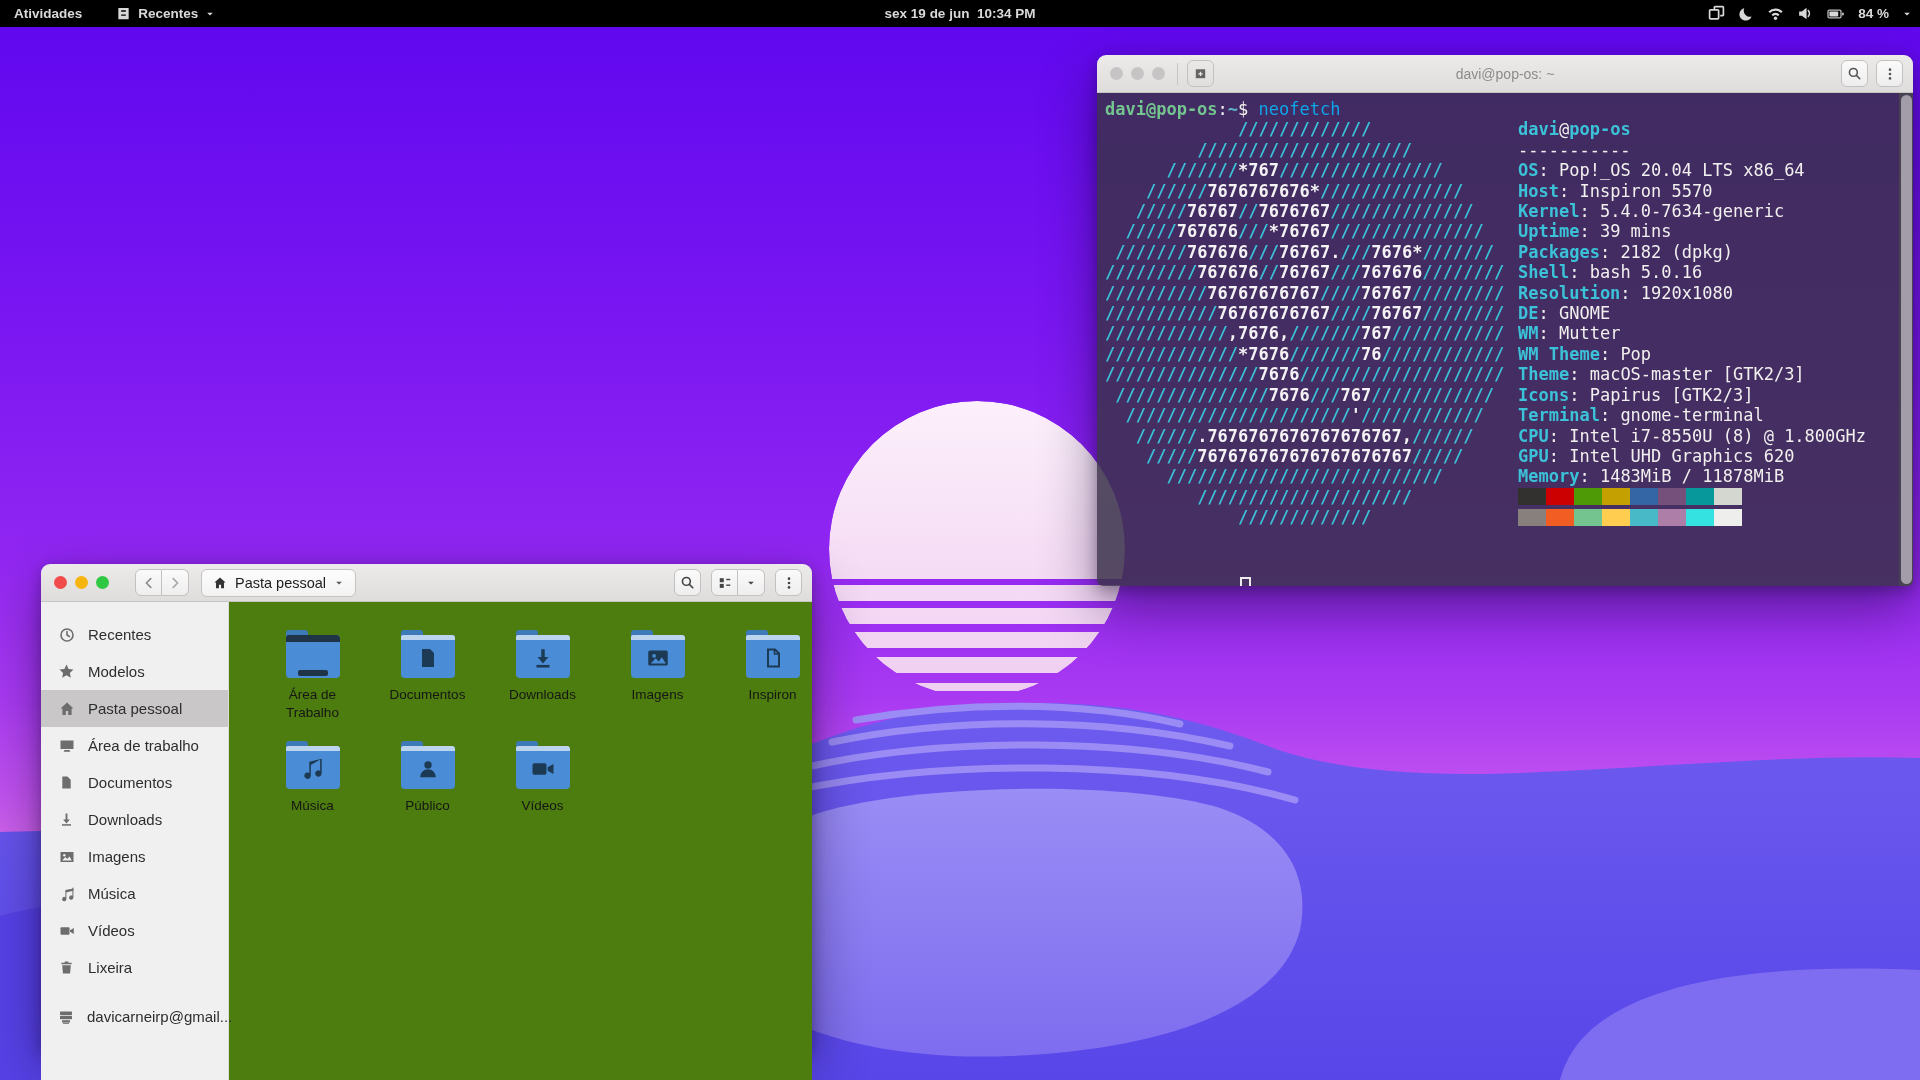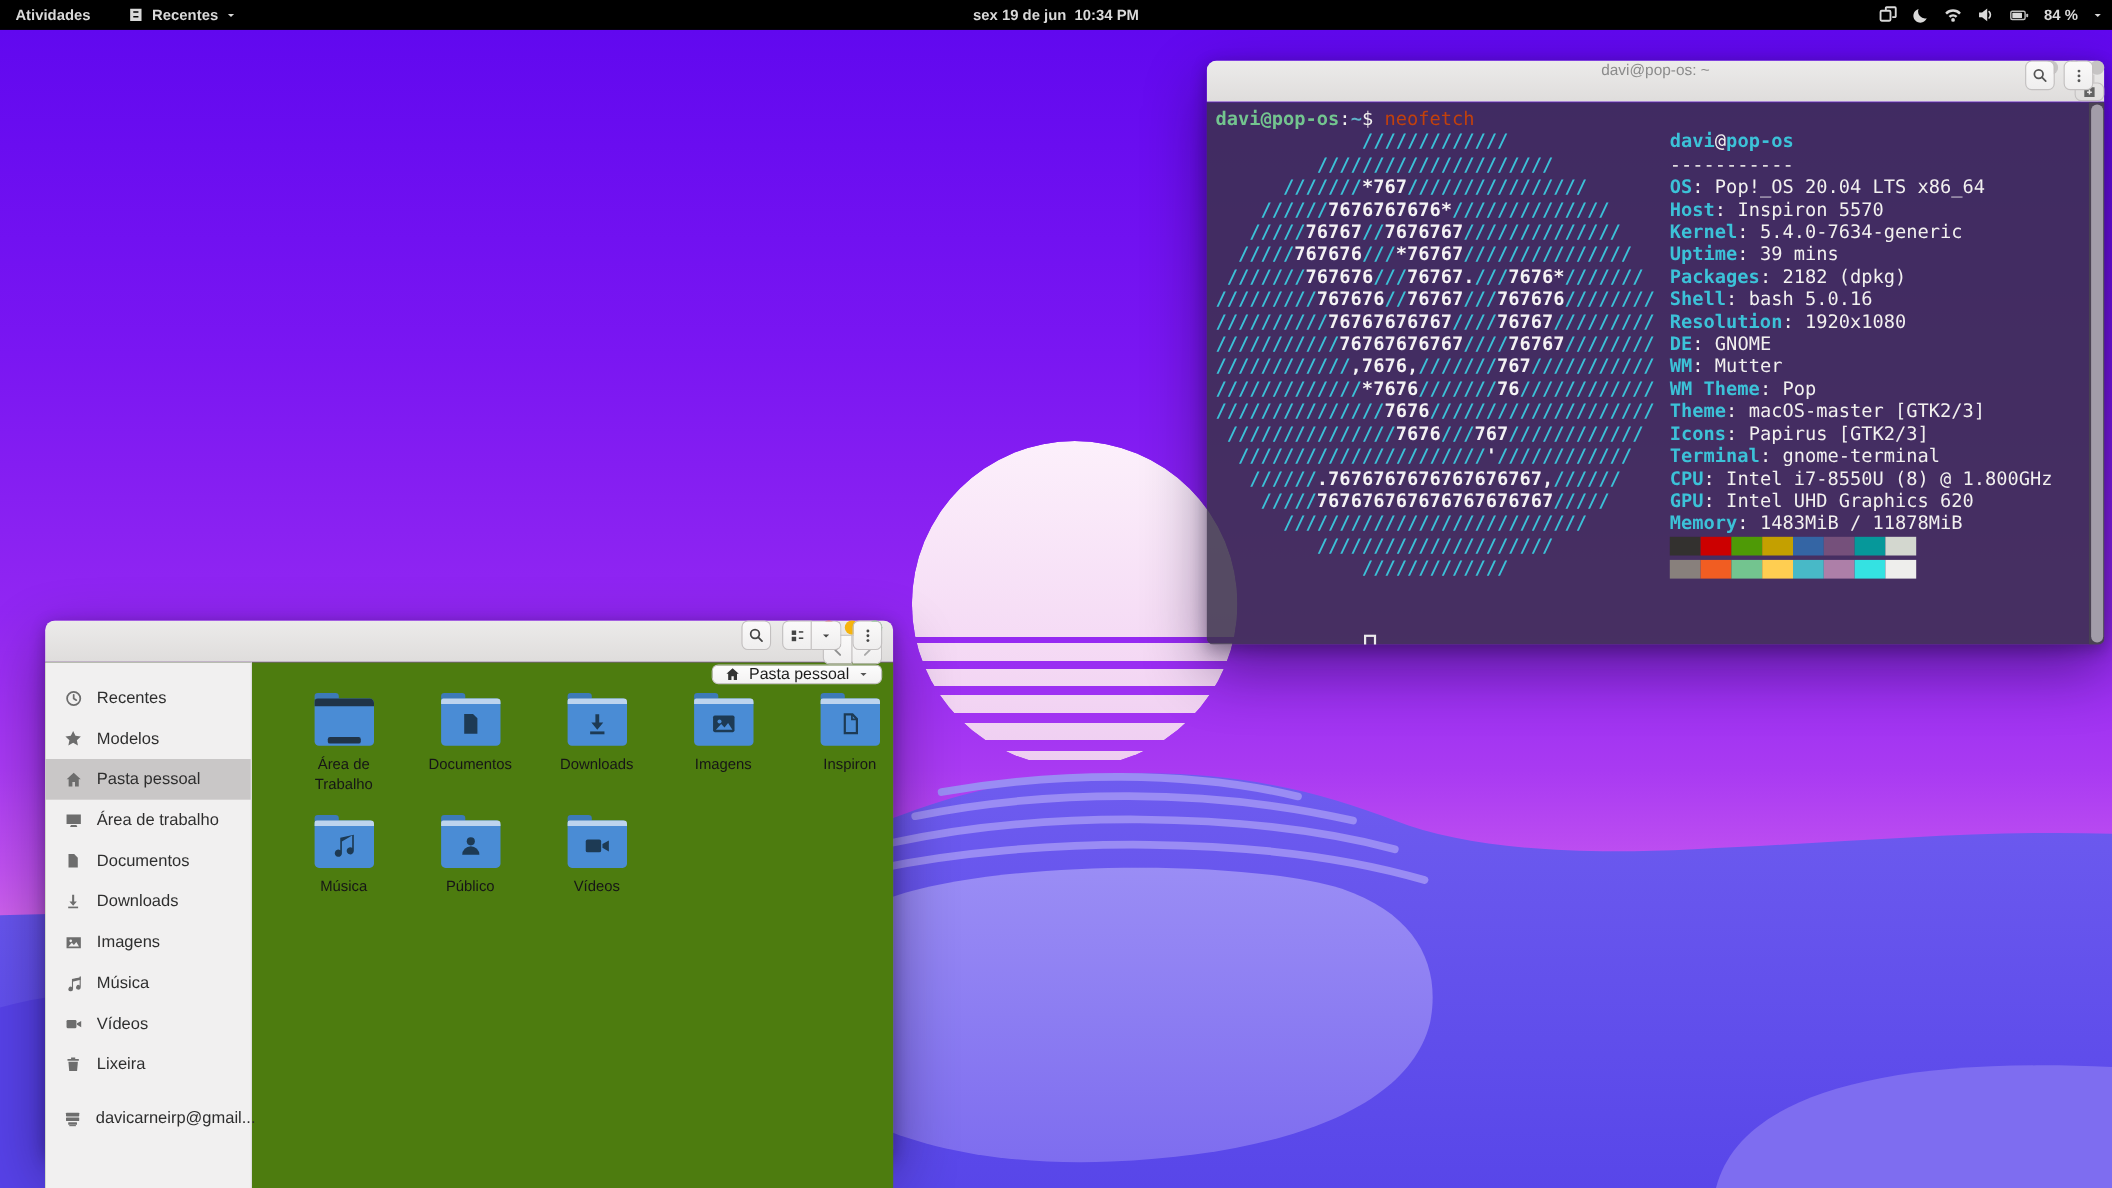--- a/index.html
+++ b/index.html
@@ -28,21 +28,21 @@
       transparent 247px 256px,#000 256px 272px,transparent 272px 282px,#000 282px 290px,transparent 290px);
     mask-image:linear-gradient(180deg,#000 0 178px,transparent 178px 184px,#000 184px 200px,
       transparent 200px 207px,#000 207px 223px,transparent 223px 231px,#000 231px 247px,
       transparent 247px 256px,#000 256px 272px,transparent 272px 282px,#000 282px 290px,transparent 290px); }
   .waves { position:absolute; left:0; bottom:0; width:1920px; height:400px; }
 
   
   .window { position:absolute; border-radius:10px 10px 6px 6px;
     box-shadow:0 22px 55px rgba(15,5,40,.45), 0 4px 14px rgba(15,5,40,.3); }
   .titlebar { height:38px; background:linear-gradient(#ecebea,#dfdddc); border-bottom:1px solid #c6c3c3;
-    border-radius:9px 9px 0 0; display:flex; align-items:flex-end; position:relative;flex-direction:column; }
+    border-radius:9px 9px 0 0; display:flex; align-items:center; position:relative; }
   .lights { display:flex; gap:8px; padding-left:13px; }
   .light { width:13px; height:13px; border-radius:50%; }
   .sq-btn { width:27px; height:27px; border:1px solid #c3c0c0; border-radius:6px; background:transparent;
     display:flex; align-items:center; justify-content:center; color:#5a5a5a; }
   .title-text { position:absolute; left:50%; transform:translateX(-50%); font-size:14px; color:#8b8b8b; }
 
   
   .terminal { left:1097px; top:55px; width:816px; height:531px; }
   .term-body { position:relative; height:493px; background:rgba(58,49,74,0.86);
     border-radius:0 0 6px 6px; overflow:hidden;
@@ -225,21 +225,21 @@
           <svg width="14" height="14" viewBox="0 0 16 16" fill="#555">
               <circle cx="8" cy="3" r="1.5"></circle>
               <circle cx="8" cy="8" r="1.5"></circle>
               <circle cx="8" cy="13" r="1.5"></circle>
             </svg>
         </span>
       </span>
     </div>
     <div class="term-body">
       <div class="term-pad">
-        <pre class="tline" id="prompt-line"><span style="color: rgb(115, 196, 143); font-weight: bold;">davi@pop-os</span><span style="color: rgb(242, 240, 239);">:</span><span style="color: rgb(95, 179, 201); font-weight: bold;">~</span><span style="color: rgb(242, 240, 239);">$ </span><span style="color: #c2410c; text-align: center;">neofetch</span></pre>
+        <pre class="tline" id="prompt-line"><span style="color: rgb(115, 196, 143); font-weight: bold;">davi@pop-os</span><span style="color: rgb(242, 240, 239);">:</span><span style="color: rgb(95, 179, 201); font-weight: bold;">~</span><span style="color: rgb(242, 240, 239);">$ </span><span style="color: #0ea5e9; text-align: center;">neofetch</span></pre>
         <div class="neo">
           <pre class="tline neo-art" id="neo-art"><div><span>             </span><span class="cy">/////////////</span></div><div><span>         </span><span class="cy">/////////////////////</span></div><div><span>      </span><span class="cy">///////</span><span class="wh">*767</span><span class="cy">////////////////</span></div><div><span>    </span><span class="cy">//////</span><span class="wh">7676767676*</span><span class="cy">//////////////</span></div><div><span>   </span><span class="cy">/////</span><span class="wh">76767</span><span class="cy">//</span><span class="wh">7676767</span><span class="cy">//////////////</span></div><div><span>  </span><span class="cy">/////</span><span class="wh">767676</span><span class="cy">///</span><span class="wh">*76767</span><span class="cy">///////////////</span></div><div><span> </span><span class="cy">///////</span><span class="wh">767676</span><span class="cy">///</span><span class="wh">76767.</span><span class="cy">///</span><span class="wh">7676*</span><span class="cy">///////</span></div><div><span class="cy">/////////</span><span class="wh">767676</span><span class="cy">//</span><span class="wh">76767</span><span class="cy">///</span><span class="wh">767676</span><span class="cy">////////</span></div><div><span class="cy">//////////</span><span class="wh">76767676767</span><span class="cy">////</span><span class="wh">76767</span><span class="cy">/////////</span></div><div><span class="cy">///////////</span><span class="wh">76767676767</span><span class="cy">////</span><span class="wh">76767</span><span class="cy">////////</span></div><div><span class="cy">////////////</span><span class="wh">,7676,</span><span class="cy">///////</span><span class="wh">767</span><span class="cy">///////////</span></div><div><span class="cy">/////////////</span><span class="wh">*7676</span><span class="cy">///////</span><span class="wh">76</span><span class="cy">////////////</span></div><div><span class="cy">///////////////</span><span class="wh">7676</span><span class="cy">////////////////////</span></div><div><span> </span><span class="cy">///////////////</span><span class="wh">7676</span><span class="cy">///</span><span class="wh">767</span><span class="cy">////////////</span></div><div><span>  </span><span class="cy">//////////////////////</span><span class="wh">'</span><span class="cy">////////////</span></div><div><span>   </span><span class="cy">//////</span><span class="wh">.7676767676767676767,</span><span class="cy">//////</span></div><div><span>    </span><span class="cy">/////</span><span class="wh">767676767676767676767</span><span class="cy">/////</span></div><div><span>      </span><span class="cy">///////////////////////////</span></div><div><span>         </span><span class="cy">/////////////////////</span></div><div><span>             </span><span class="cy">/////////////</span></div></pre>
           <div class="neo-info" id="neo-info"><div style="white-space: pre;"><span class="cy">davi</span><span>@</span><span class="cy">pop-os</span></div><div style="white-space: pre;"><span>-----------</span></div><div style="white-space: pre;"><span class="cy">OS</span><span>: </span><span>Pop!_OS 20.04 LTS x86_64</span></div><div style="white-space: pre;"><span class="cy">Host</span><span>: </span><span>Inspiron 5570</span></div><div style="white-space: pre;"><span class="cy">Kernel</span><span>: </span><span>5.4.0-7634-generic</span></div><div style="white-space: pre;"><span class="cy">Uptime</span><span>: </span><span>39 mins</span></div><div style="white-space: pre;"><span class="cy">Packages</span><span>: </span><span>2182 (dpkg)</span></div><div style="white-space: pre;"><span class="cy">Shell</span><span>: </span><span>bash 5.0.16</span></div><div style="white-space: pre;"><span class="cy">Resolution</span><span>: </span><span>1920x1080</span></div><div style="white-space: pre;"><span class="cy">DE</span><span>: </span><span>GNOME</span></div><div style="white-space: pre;"><span class="cy">WM</span><span>: </span><span>Mutter</span></div><div style="white-space: pre;"><span class="cy">WM Theme</span><span>: </span><span>Pop</span></div><div style="white-space: pre;"><span class="cy">Theme</span><span>: </span><span>macOS-master [GTK2/3]</span></div><div style="white-space: pre;"><span class="cy">Icons</span><span>: </span><span>Papirus [GTK2/3]</span></div><div style="white-space: pre;"><span class="cy">Terminal</span><span>: </span><span>gnome-terminal</span></div><div style="white-space: pre;"><span class="cy">CPU</span><span>: </span><span>Intel i7-8550U (8) @ 1.800GHz</span></div><div style="white-space: pre;"><span class="cy">GPU</span><span>: </span><span>Intel UHD Graphics 620</span></div><div style="white-space: pre;"><span class="cy">Memory</span><span>: </span><span>1483MiB / 11878MiB</span></div><div class="palette-row"><span class="swatch" style="background: rgb(51, 49, 47);"></span><span class="swatch" style="background: rgb(204, 0, 0);"></span><span class="swatch" style="background: rgb(78, 154, 6);"></span><span class="swatch" style="background: rgb(196, 160, 0);"></span><span class="swatch" style="background: rgb(52, 101, 164);"></span><span class="swatch" style="background: rgb(117, 80, 123);"></span><span class="swatch" style="background: rgb(6, 152, 154);"></span><span class="swatch" style="background: rgb(211, 215, 207);"></span></div><div class="palette-row"><span class="swatch" style="background: rgb(136, 128, 124);"></span><span class="swatch" style="background: rgb(241, 93, 34);"></span><span class="swatch" style="background: rgb(115, 196, 143);"></span><span class="swatch" style="background: rgb(255, 206, 81);"></span><span class="swatch" style="background: rgb(72, 185, 199);"></span><span class="swatch" style="background: rgb(173, 127, 168);"></span><span class="swatch" style="background: rgb(52, 226, 226);"></span><span class="swatch" style="background: rgb(238, 238, 236);"></span></div></div>
         </div>
       </div>
       <div class="cursor-hollow"></div>
       <div class="term-scrollbar">
         <div class="term-thumb"></div>
       </div>
     </div>

